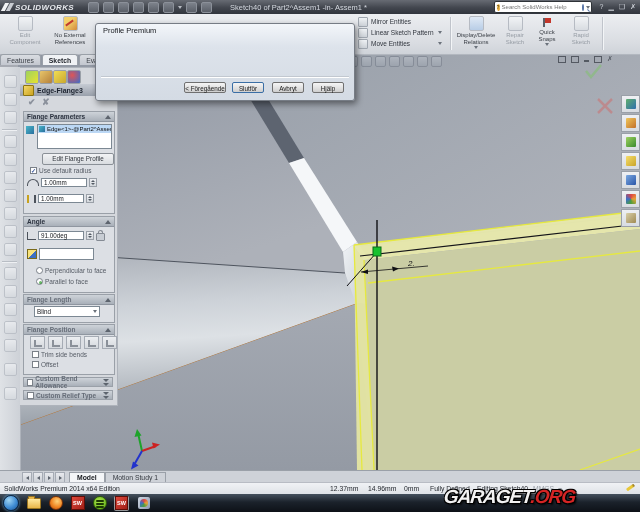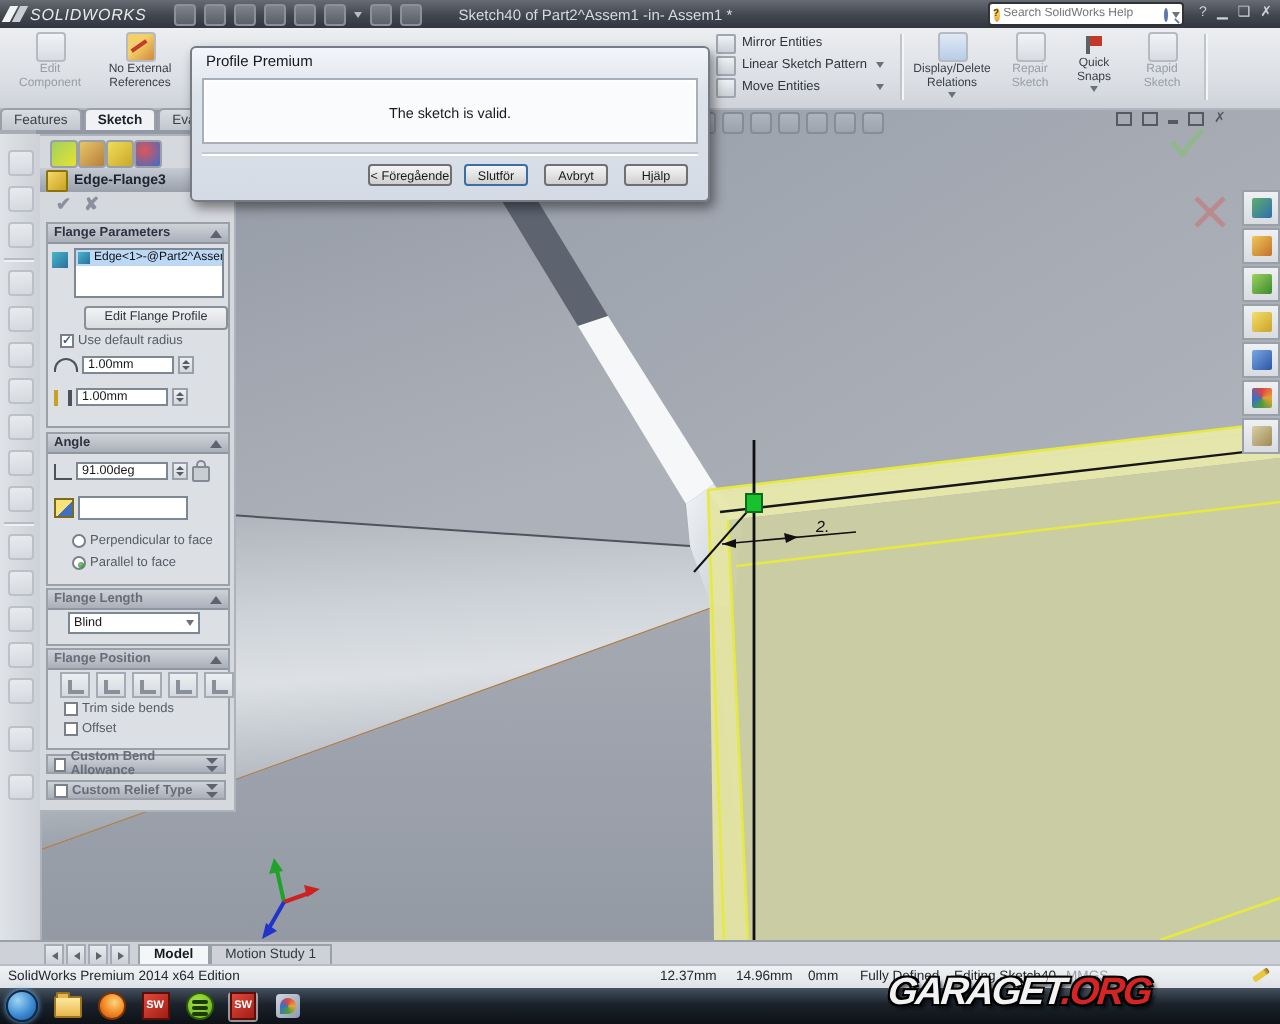--- a/index.html
+++ b/index.html
@@ -8,21 +8,21 @@
        -webkit-font-smoothing:antialiased}
   .abs{position:absolute}
   
   #titlebar{left:0;top:0;width:640px;height:14px;z-index:30;
     background:linear-gradient(#676b73,#42464e 55%,#31353d);
     color:#e8eaee;font-size:8px;display:flex;align-items:center}
   .brandmark{width:9px;height:9px;margin:0 3px 0 3px;position:relative}
   .brandmark i{position:absolute;display:block;width:4px;height:8px;background:#f2f3f5;
     transform:skewX(-28deg)}
   .brandmark i:nth-child(2){left:5px;background:#c9ccd2}
-  .brandtext{font-weight:normal;font-style:italic;letter-spacing:.4px;font-size:8px}
+  .brandtext{font-weight:bold;font-style:italic;letter-spacing:.4px;font-size:8px}
   .qat{display:flex;align-items:center;gap:4px;margin-left:14px}
   .ghosticon{width:9px;height:9px;border:1px solid #8b9099;border-radius:2px;
     background:linear-gradient(#7d828b,#5a5f68)}
   .qcaret{width:0;height:0;border-left:2.5px solid transparent;border-right:2.5px solid transparent;
     border-top:3px solid #b8bcc3}
   #win-title{margin-left:18px;color:#d6dae1;font-size:7.5px;white-space:nowrap}
   #searchbox{margin-left:auto;display:flex;align-items:center;background:#fff;
     border:1px solid #2f3338;border-radius:2px;height:10px;width:92px;padding:0 2px;gap:2px}
   .helpball{width:7px;height:7px;border-radius:50%;background:radial-gradient(circle at 30% 30%,#ffd978,#e09a22);
     font-size:5px;color:#5d3c00;text-align:center;line-height:7px;font-weight:bold}
@@ -525,23 +525,20 @@
   </div>
 <div class="tpbtn" style="top:190px">
     <b style="background:conic-gradient(#d44,#e8a23a,#4a9e3a,#3a6ecc,#d44)"></b>
   </div>
 <div class="tpbtn" style="top:209px">
     <b style="background:linear-gradient(135deg,#d8cfa8,#a08a52)"></b>
   </div>
 
 <div class="abs" id="dialog">
   <div class="dtitle">Profile Premium</div>
-  <div class="dbody">
-    <div class="dmsg">The sketch is valid.</div>
-  </div>
   <div class="dsep"></div>
   <div class="dbtn" style="left:88px;width:42px">&lt; Föregående</div>
   <div class="dbtn" style="left:136px;width:32px;border-color:#3a6ea5">Slutför</div>
   <div class="dbtn" style="left:176px;width:32px">Avbryt</div>
   <div class="dbtn" style="left:216px;width:32px">Hjälp</div>
 </div>
 
 <div class="abs" id="doctabs">
   <div style="width:22px"></div>
   <div class="navbtn">

